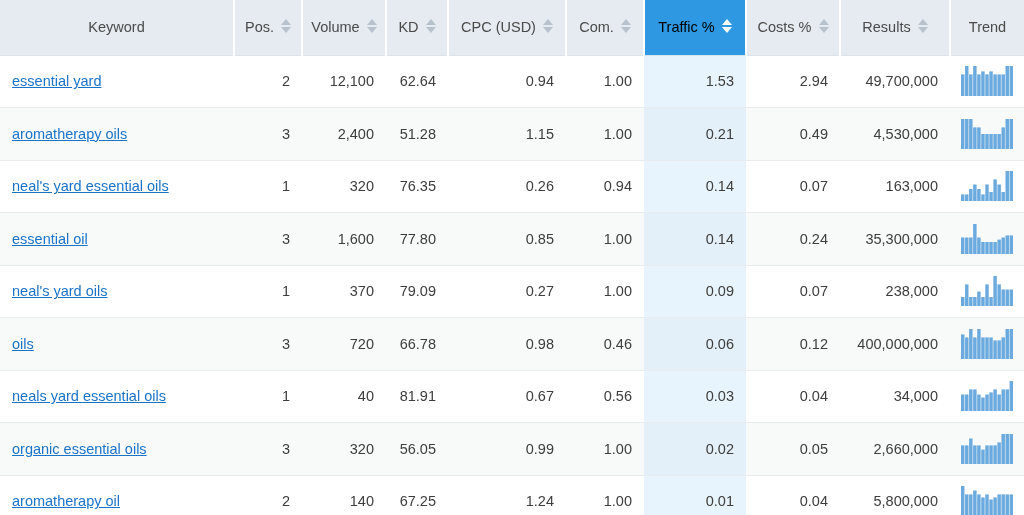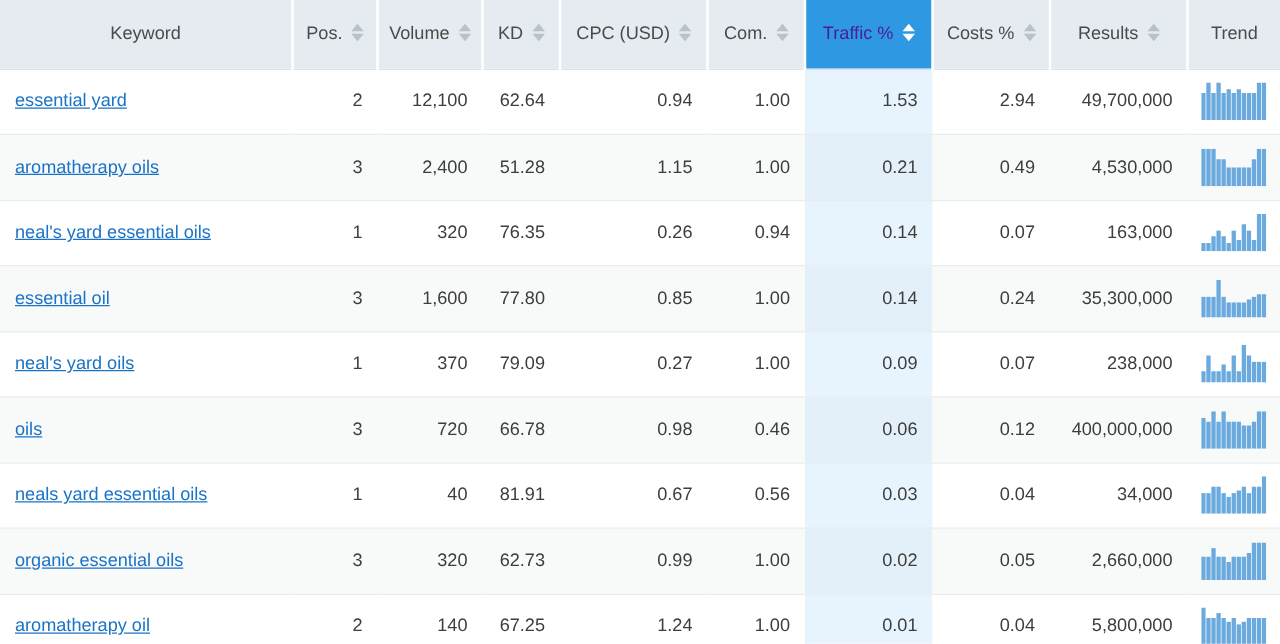--- a/index.html
+++ b/index.html
@@ -25,21 +25,21 @@
     height: 55px;
     padding: 0 12px;
     border-right: 2px solid #ffffff;
     border-bottom: 1px solid #dbe3ea;
     white-space: nowrap;
     vertical-align: middle;
   }
   thead th:last-child { border-right: none; }
   thead th.sorted-col {
     background: #2f98e2;
-    color: #4c1d95;
+    color: #000000;
   }
   .th-inner {
     display: flex;
     justify-content: center;
     gap: 7px;
   }
   .sort-icon { display: inline-flex; flex-direction: column; gap: 2px; }
   .sort-icon i {
     display: block;
     width: 0; height: 0;
@@ -362,21 +362,21 @@
               <rect x="36.42" y="13.50" width="3.45" height="16.50" fill="#6aaade"></rect>
               <rect x="40.46" y="8.40" width="3.45" height="21.60" fill="#6aaade"></rect>
               <rect x="44.51" y="8.40" width="3.45" height="21.60" fill="#6aaade"></rect>
               <rect x="48.55" y="0.00" width="3.45" height="30.00" fill="#6aaade"></rect>
             </svg></span></td>
       </tr>
       <tr>
         <td class="kw"><a class="kw-link">organic essential oils</a></td>
         <td class="num">3</td>
         <td class="num">320</td>
-        <td class="num">62.73</td>
+        <td class="num">56.05</td>
         <td class="num">0.99</td>
         <td class="num">1.00</td>
         <td class="num sorted-cell">0.02</td>
         <td class="num">0.05</td>
         <td class="num">2,660,000</td>
         <td class="trend-cell"><span><svg class="spark" width="52" height="30" viewBox="0 0 52 30">
               <rect x="0.00" y="11.40" width="3.45" height="18.60" fill="#6aaade"></rect>
               <rect x="4.05" y="11.40" width="3.45" height="18.60" fill="#6aaade"></rect>
               <rect x="8.09" y="4.50" width="3.45" height="25.50" fill="#6aaade"></rect>
               <rect x="12.14" y="11.40" width="3.45" height="18.60" fill="#6aaade"></rect>

